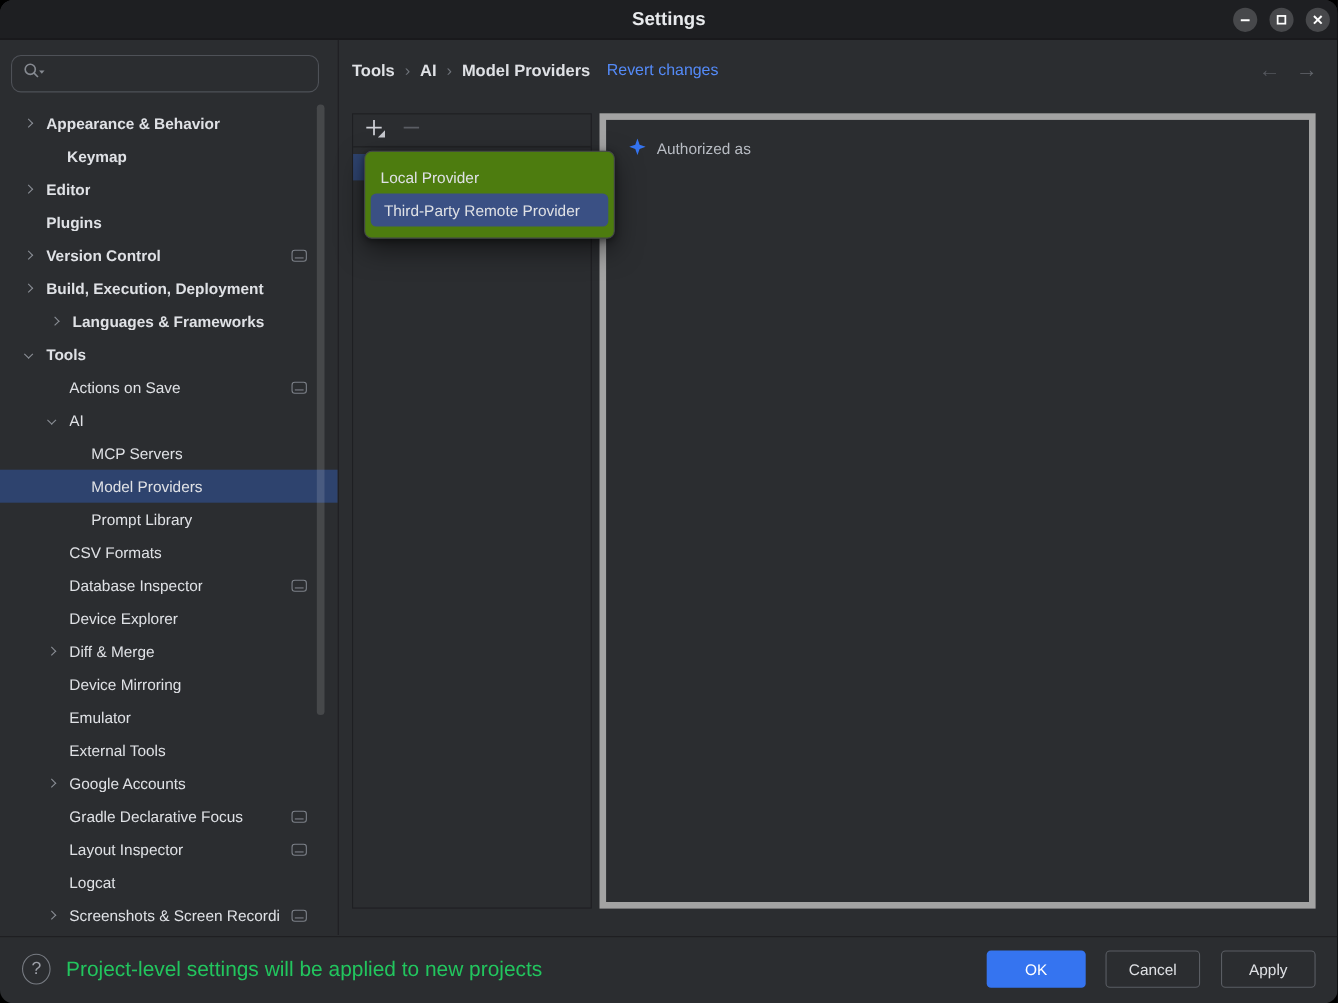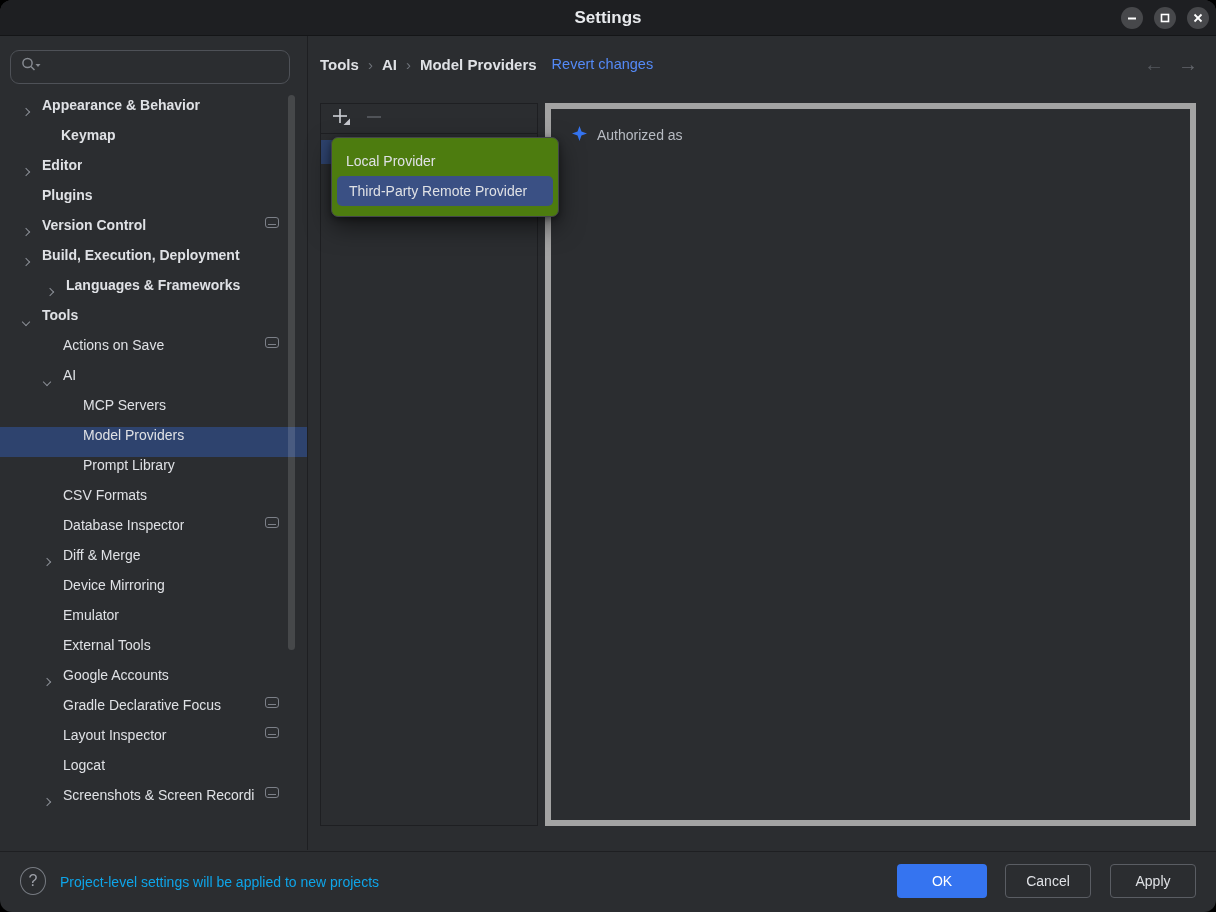--- a/index.html
+++ b/index.html
@@ -11,21 +11,21 @@
   .title{position:absolute;left:0;right:0;top:0;height:36px;line-height:36px;text-align:center;font-size:17px;font-weight:700;color:#e8eaed;}
   .win-controls{position:absolute;right:7px;top:7px;display:flex;gap:11px;}
   .ctrl{width:22px;height:22px;border-radius:50%;background:#47484b;display:flex;align-items:center;justify-content:center;}
   .ctrl svg{display:block;}
 
   
   .sidebar{position:absolute;left:0;top:36px;width:308px;height:814px;border-right:1px solid #1e1f22;overflow:hidden;}
   .search-box{position:absolute;left:10px;top:14px;width:280px;height:34px;border:1px solid #4e5157;border-radius:9px;background:transparent;display:flex;align-items:center;padding-left:9px;}
   .search-box input{background:transparent;border:none;outline:none;color:#dfe1e5;font-size:14px;flex:1;}
   .tree{position:absolute;left:0;top:61px;right:0;}
-  .tree-row{height:30px;display:flex;font-size:14px;color:#dfe1e5;white-space:nowrap;}
+  .tree-row{height:30px;display:flex;align-items:center;font-size:14px;color:#dfe1e5;white-space:nowrap;}
   .tree-row.bold{font-weight:600;}
   .tree-row.selected{background:var(--selection,#2e436e);}
   .chevbox{width:20px;display:flex;align-items:center;justify-content:center;flex:0 0 20px;}
   .chev{width:6px;height:6px;border-right:1.6px solid #8a8e95;border-bottom:1.6px solid #8a8e95;}
   .chev.right{transform:rotate(-45deg);}
   .chev.down{transform:rotate(45deg);}
   .tree-label{margin-left:6px;overflow:hidden;}
   .win-ind{position:relative;width:14px;height:11px;border:1px solid #7c8088;border-radius:3px;margin-left:auto;margin-right:28px;flex:0 0 14px;}
   .win-ind::after{content:"";position:absolute;left:2px;right:2px;bottom:2px;height:1px;background:#7c8088;}
   .scroll-thumb{position:absolute;right:12px;top:59px;width:7px;height:555px;border-radius:4px;background:rgba(255,255,255,0.13);}
@@ -48,21 +48,21 @@
 
   
   .popup{position:absolute;left:331px;top:137px;width:228px;background:#4d7c0f;border:1px solid #43454a;border-radius:7px;padding:8px 0 10px 0;box-shadow:0 10px 24px rgba(0,0,0,0.5),0 2px 6px rgba(0,0,0,0.4);}
   .popup-item{height:30px;display:flex;align-items:center;font-size:14px;color:#dfe1e5;padding-left:14px;}
   .popup-item.selected{background:var(--popup-selection,#3a5084);border-radius:5px;margin:0 5px;padding-left:12px;}
 
   
   .footer-sep{position:absolute;left:0;top:851px;width:1216px;height:1px;background:#1e1f22;}
   .footer{position:absolute;left:0;top:852px;width:1216px;height:60px;}
   .help-circle{position:absolute;left:20px;top:15px;width:26px;height:28px;border:1.5px solid #777b82;border-radius:50%;display:flex;align-items:center;justify-content:center;font-size:16px;color:#9da0a8;}
-  .footer-note{position:absolute;left:60px;top:0;height:60px;line-height:60px;font-size:14px;color:#0ea5e9;}
+  .footer-note{position:absolute;left:60px;top:0;height:60px;line-height:60px;font-size:19px;color:#22c55e;}
   .btn{position:absolute;top:12px;height:34px;border-radius:4px;font-size:14px;display:flex;align-items:center;justify-content:center;cursor:pointer;}
   .btn-ok{right:229px;width:90px;background:var(--accent,#3574f0);color:#fff;border:none;}
   .btn-ghost{width:86px;background:transparent;border:1px solid #5a5d63;color:#dfe1e5;}
   .btn-cancel{right:125px;}
   .btn-apply{right:20px;}
 </style>
 </head>
 <body>
 
 <div class="window" style="--accent: #3574f0; --selection: #2e436e; --popup-selection: #3a5084; --link: #548af7;">
@@ -176,20 +176,24 @@
           <span class="tree-label">Prompt Library</span>
         </div>
         <div class="tree-row" style="padding-left: 37px;">
           <span class="chevbox"></span>
           <span class="tree-label">CSV Formats</span>
         </div>
         <div class="tree-row" style="padding-left: 37px;">
           <span class="chevbox"></span>
           <span class="tree-label">Database Inspector</span>
           <span class="win-ind"></span>
+        </div>
+        <div class="tree-row" style="padding-left: 37px;">
+          <span class="chevbox"></span>
+          <span class="tree-label">Device Explorer</span>
         </div>
         <div class="tree-row" style="padding-left: 37px;">
           <span class="chevbox">
             <span class="chev right"></span>
           </span>
           <span class="tree-label">Diff &amp; Merge</span>
         </div>
         <div class="tree-row" style="padding-left: 37px;">
           <span class="chevbox"></span>
           <span class="tree-label">Device Mirroring</span>

